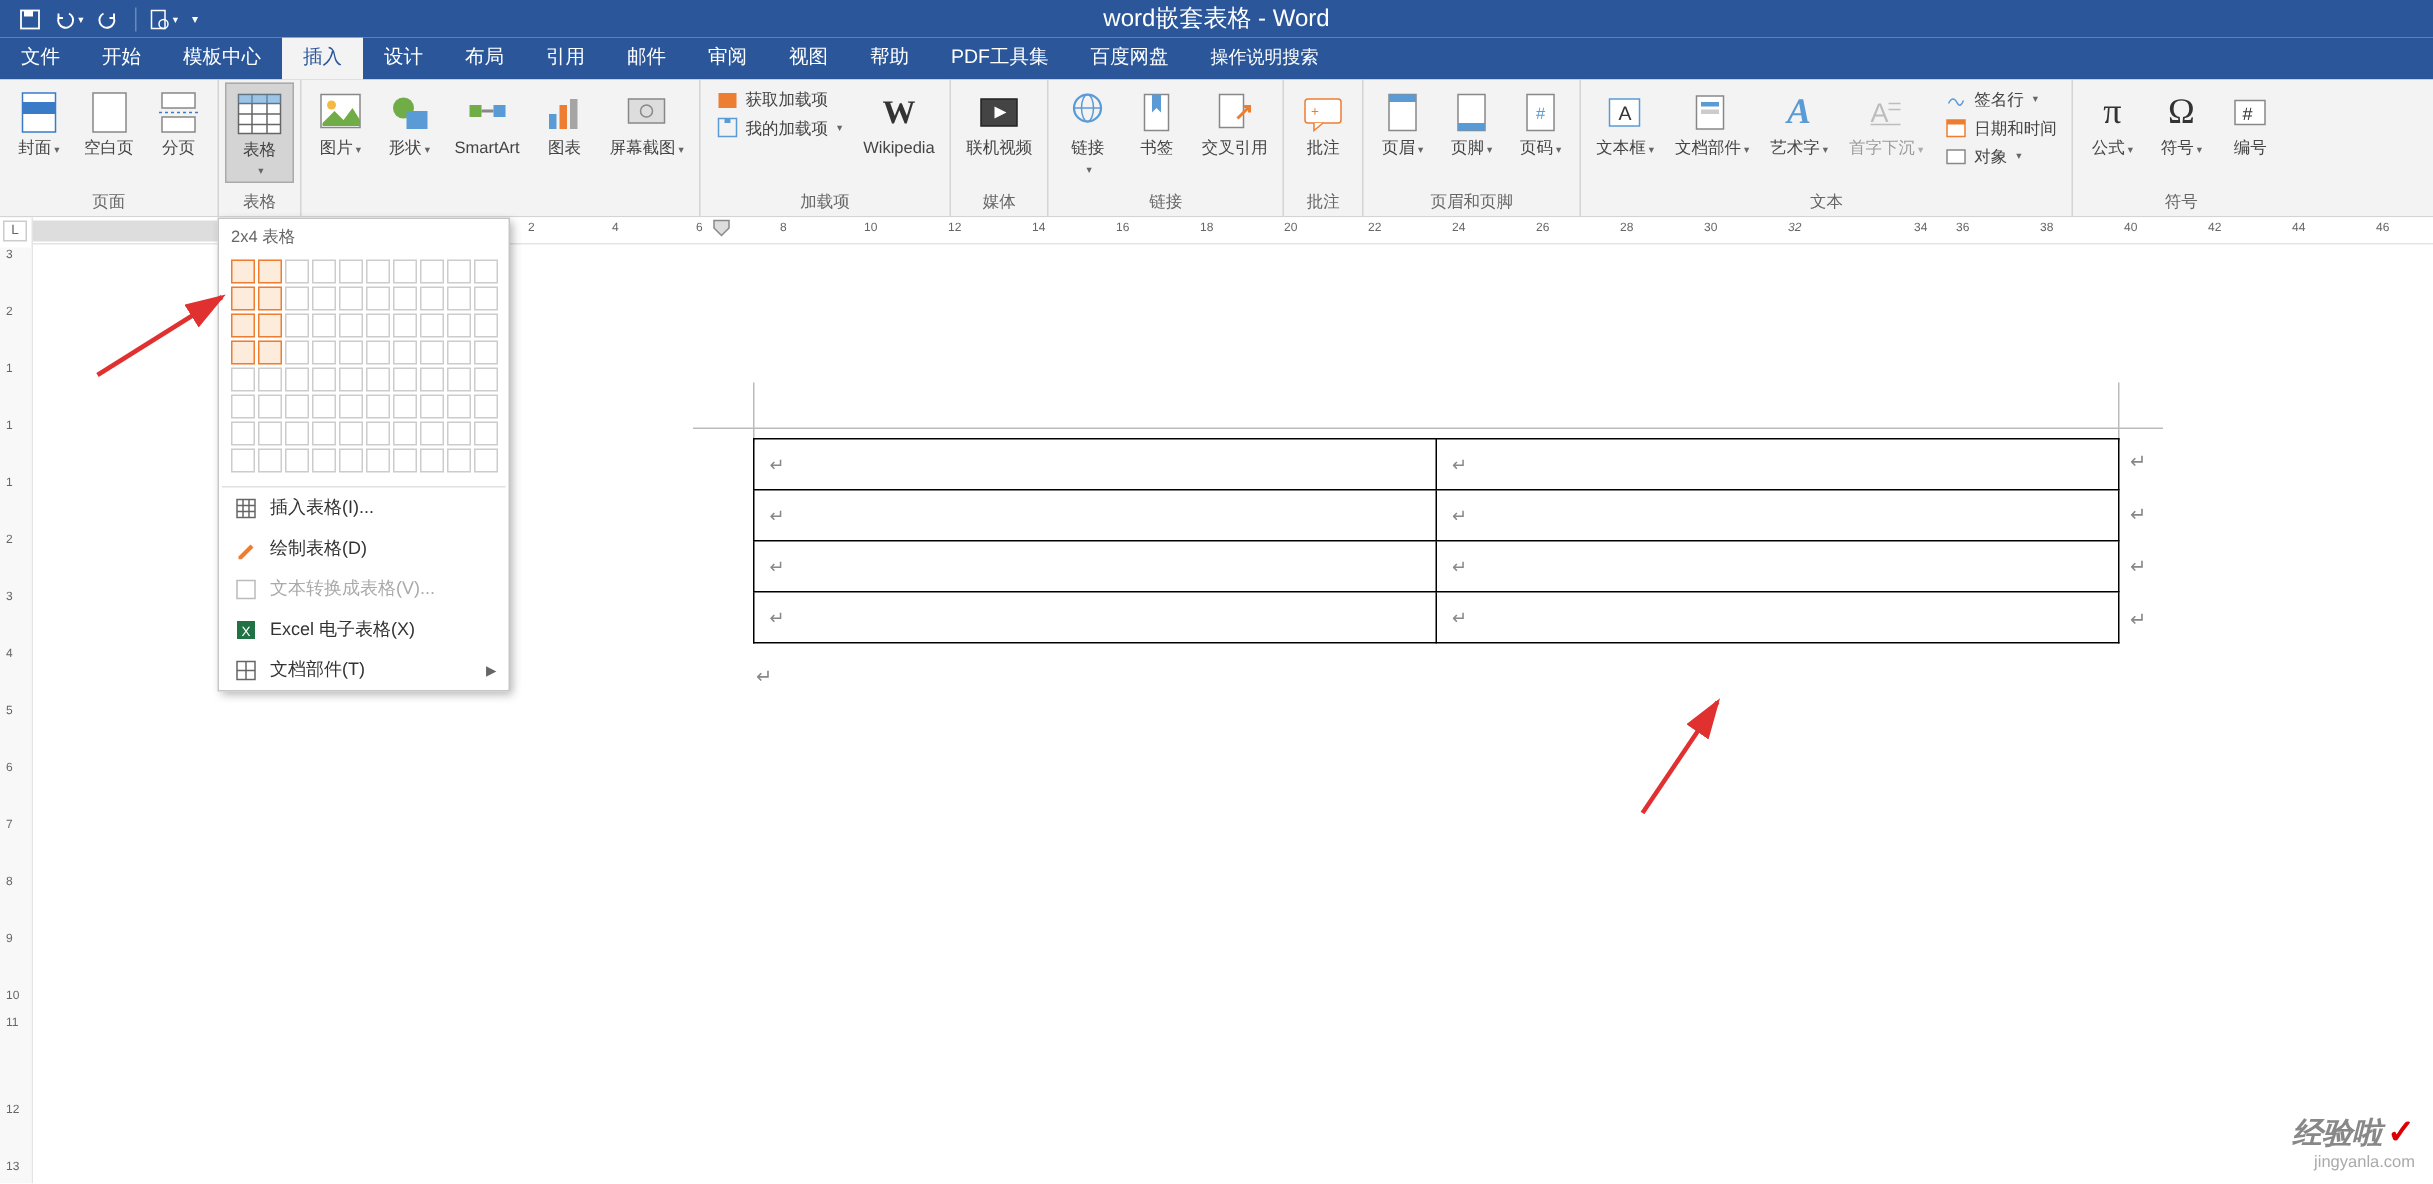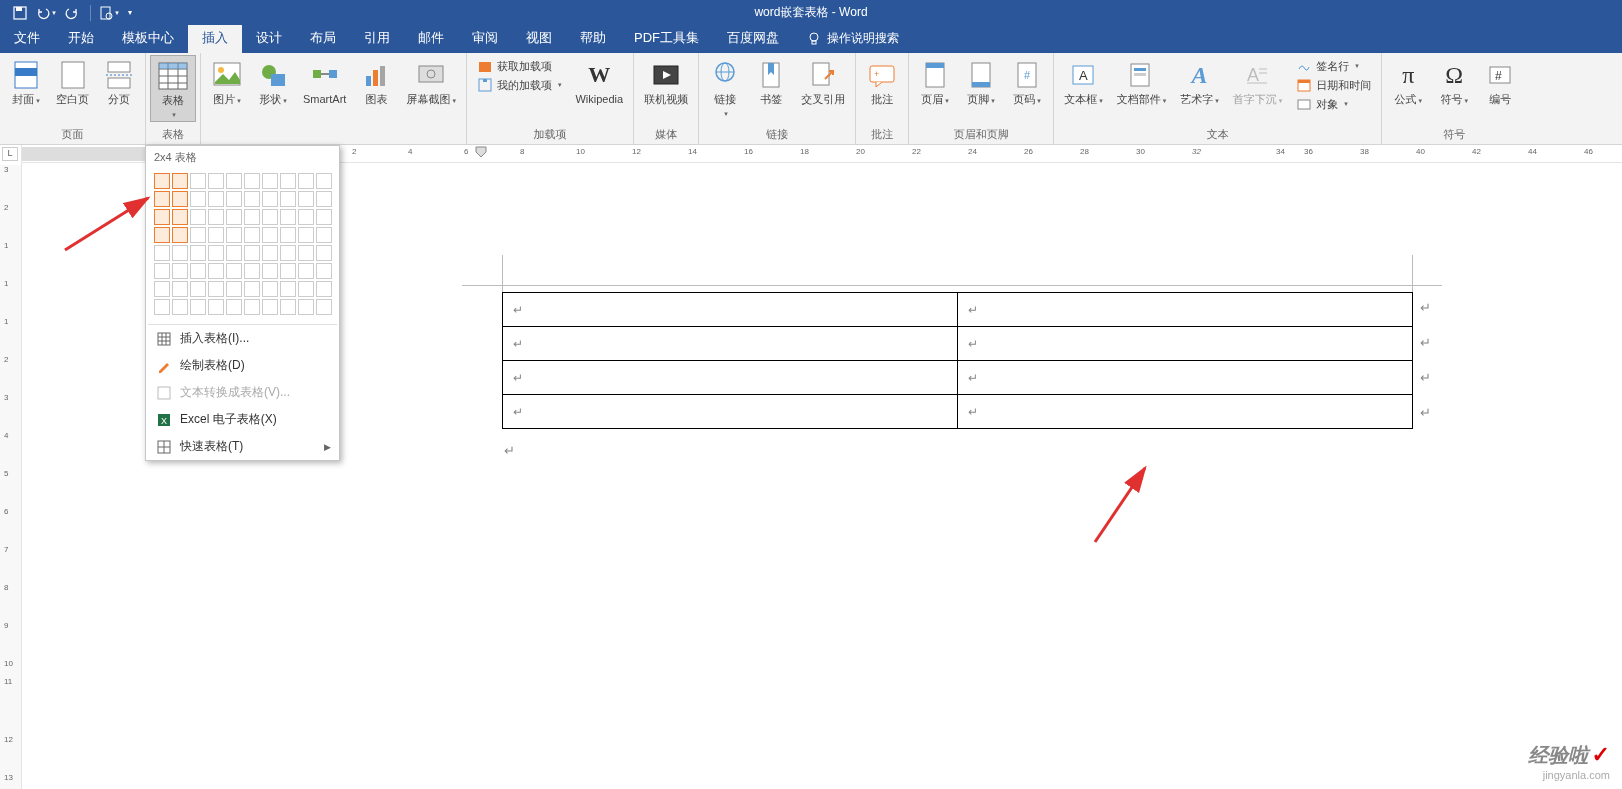--- a/index.html
+++ b/index.html
@@ -1,25 +1,25 @@
 <!DOCTYPE html>
 <html><head>
 <meta charset="utf-8">
 <style>
 *{box-sizing:border-box;margin:0;padding:0;font-family:"Microsoft YaHei",Arial,sans-serif;}
 body{width:1622px;height:789px;background:#fff;overflow:hidden;font-size:12px;position:relative;}
 .titlebar{height:25px;background:#2b579a;display:flex;align-items:center;color:#fff;position:relative;}
 .qat{display:flex;align-items:center;padding-left:8px;gap:2px;}
 .qat-btn{width:24px;height:22px;display:flex;align-items:center;justify-content:center;color:#fff;cursor:pointer;}
 .qat-sep{width:1px;height:16px;background:rgba(255,255,255,0.3);margin:0 4px;}
-.doc-title{position:absolute;left:50%;transform:translateX(-50%);font-size:12px;}
+.doc-title{position:absolute;left:50%;transform:translateX(-50%);font-size:16px;}
 .menubar{height:28px;background:#2b579a;display:flex;align-items:flex-end;color:#fff;}
 .mtab{padding:6px 14px;cursor:pointer;font-size:13px;}
 .mtab.active{background:#f3f3f3;color:#2b579a;}
-.tell-me{display:flex;align-items:center;gap:6px;padding:6px 14px;cursor:text;}
+.tell-me{display:flex;align-items:center;gap:6px;padding:6px 14px;cursor:text;flex-direction:column;}
 .ribbon{height:92px;background:#f3f3f3;border-bottom:1px solid #d4d4d4;display:flex;box-shadow:0 1px 2px rgba(0,0,0,0.08);}
 .rgroup{border-right:1px solid #d4d4d4;display:flex;flex-direction:column;padding:2px 4px 0 4px;position:relative;}
 .rgroup-items{flex:1;display:flex;align-items:flex-start;gap:2px;}
 .rgroup-label{text-align:center;font-size:11px;color:#666;padding-bottom:2px;}
 .big-item{display:flex;flex-direction:column;align-items:center;justify-content:flex-start;padding:4px 6px 0 6px;cursor:pointer;min-width:40px;}
 .big-item.selected{background:#d4d4d4;border:1px solid #aaa;}
 .big-icon{width:32px;height:32px;display:flex;align-items:center;justify-content:center;}
 .big-label{font-size:11px;color:#444;text-align:center;margin-top:2px;line-height:13px;}
 .small-list{display:flex;flex-direction:column;gap:1px;padding:2px 2px;}
 .small-item{display:flex;align-items:center;gap:4px;padding:1px 4px;cursor:pointer;font-size:11px;color:#444;white-space:nowrap;}
@@ -684,21 +684,21 @@
       <span>Excel 电子表格(X)</span>
     </div>
   <div class="dd-item">
       <div class="dd-item-icon">
         <svg width="14" height="14">
           <rect x="1" y="1" width="12" height="12" fill="none" stroke="#666"></rect>
           <line x1="1" y1="7" x2="13" y2="7" stroke="#666"></line>
           <line x1="7" y1="1" x2="7" y2="13" stroke="#666"></line>
         </svg>
       </div>
-      <span>快速表格(T)</span>
+      <span>文档部件(T)</span>
       <span class="arrow-r">▶</span>
     </div>
 </div>
 
 <svg class="arrow-svg" style="left:60px;top:190px" width="100" height="70">
   <defs>
       <marker id="ah1" markerWidth="10" markerHeight="10" refX="8" refY="3" orient="auto">
         <path d="M0 0 L9 3 L0 6 Z" fill="#e03030"></path>
       </marker>
     </defs>

